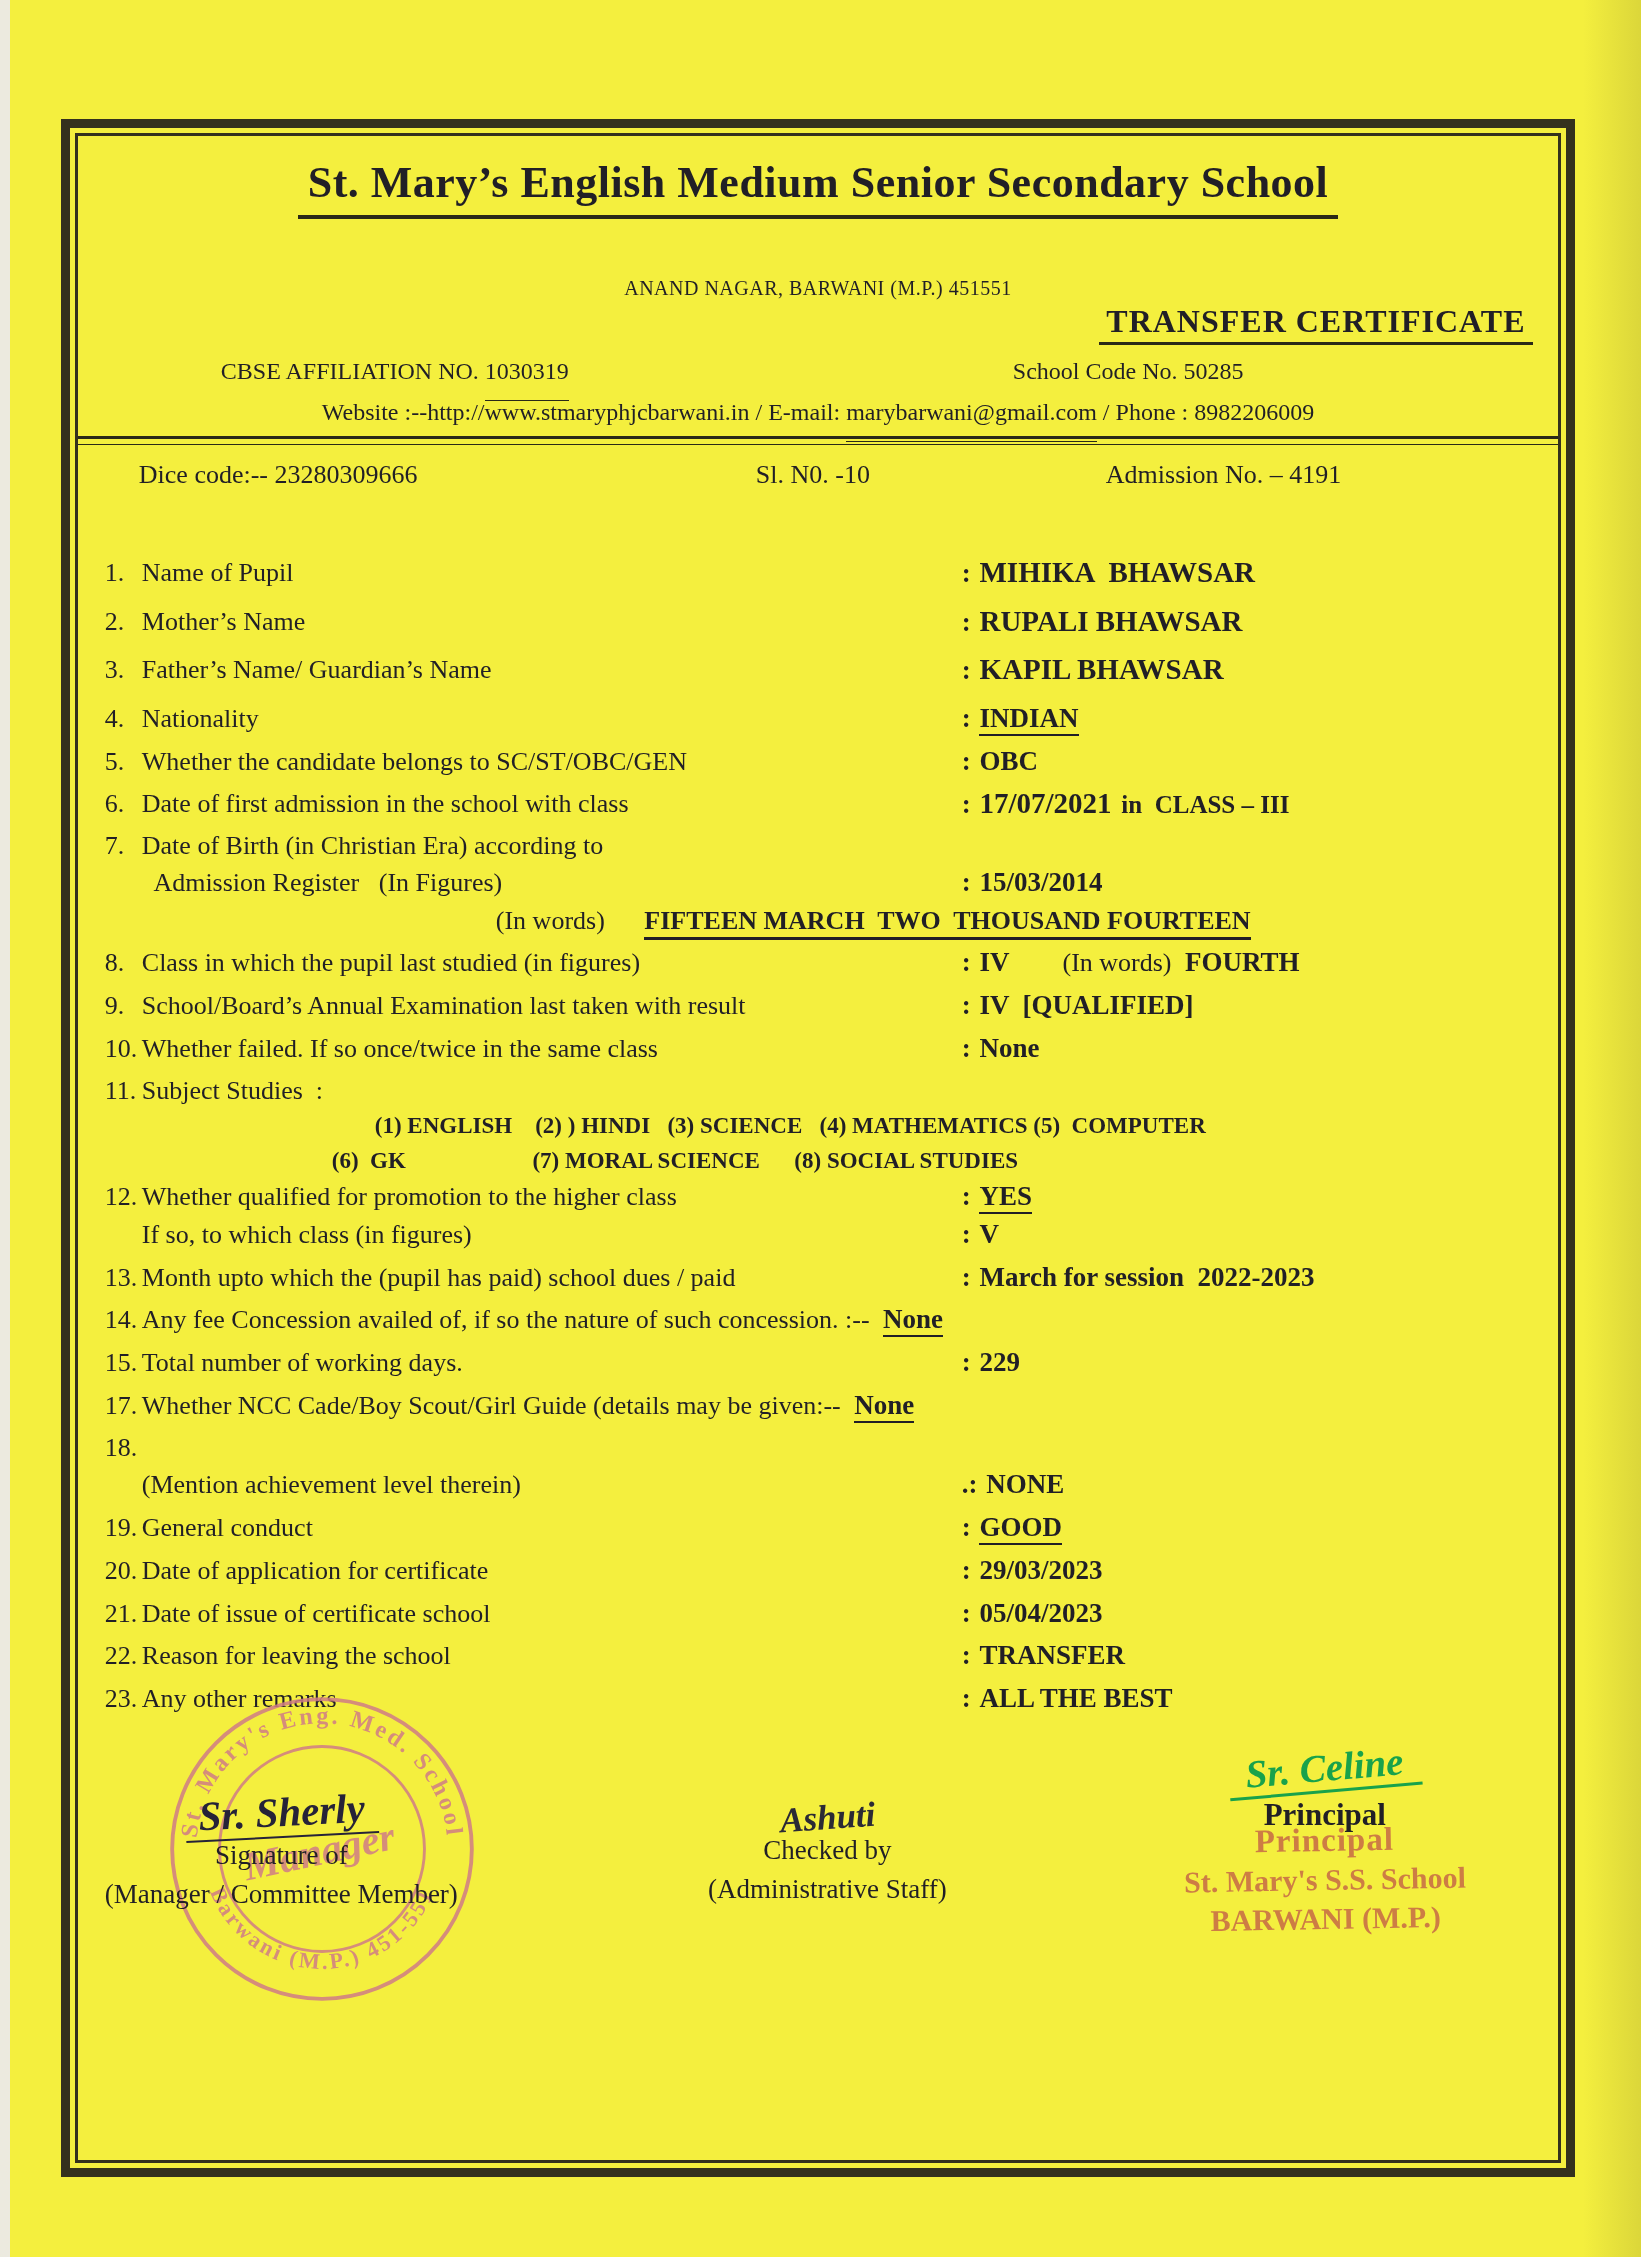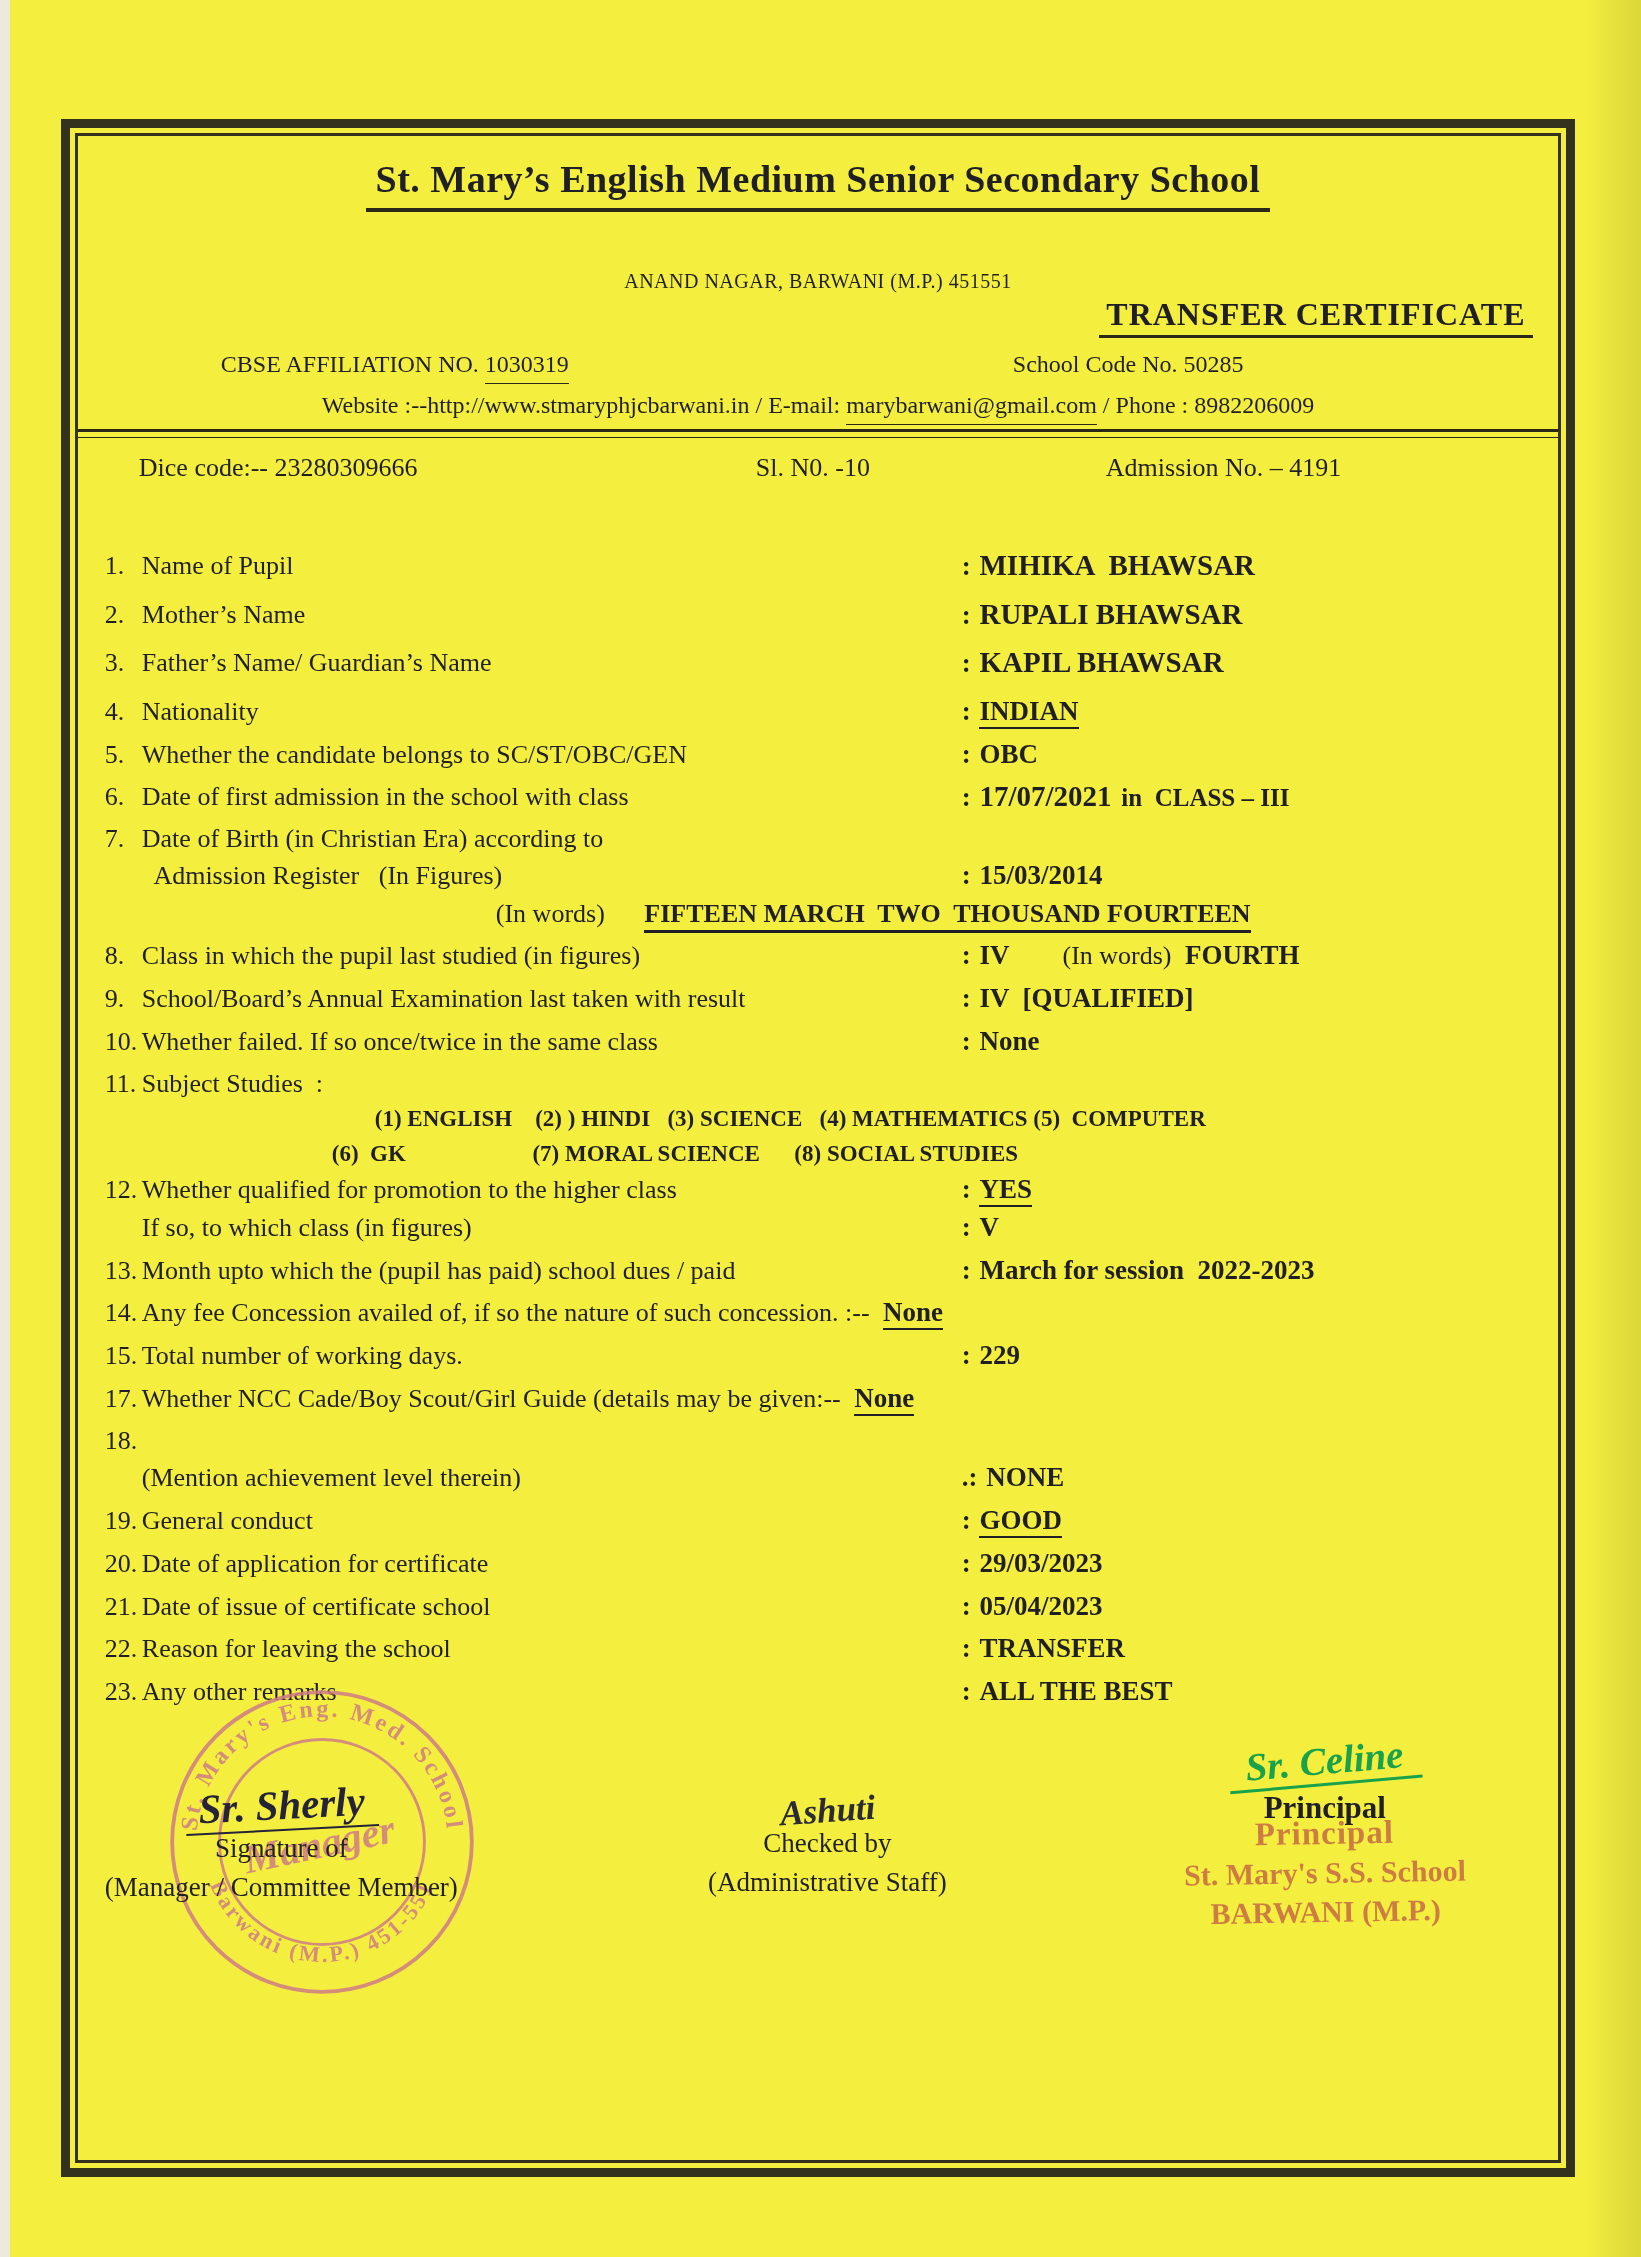--- a/index.html
+++ b/index.html
@@ -12,33 +12,33 @@
     background:#eceadf; z-index:5; }
   .page::after { content:""; position:absolute; right:0; top:0; width:58px; height:100%;
     background:linear-gradient(to right, rgba(100,95,30,0), rgba(90,85,35,.16)); z-index:5; }
 
   .frame { position:absolute; left:61px; top:119px; width:1514px; height:2058px;
     border:9.7px solid #34311d; box-sizing:border-box; padding:4.8px; }
   .frame-inner { border:3.9px solid #34311d; height:100%; box-sizing:border-box;
     padding:19.3px 25px 0 25px; position:relative; }
 
   .school-name { text-align:center; margin-top:1.9px; }
-  .school-name span { display:inline-block; font-size:38px; font-weight:bold; letter-spacing:0.5px;
+  .school-name span { display:inline-block; font-size:44px; font-weight:bold; letter-spacing:0.5px;
     border-bottom:4.8px solid #2a2917; padding:0 9.7px 6.8px 9.7px; }
 
   .address { text-align:center; font-size:20px; letter-spacing:0.5px; margin-top:58px; }
 
   .doc-title-wrap { text-align:right; margin-top:3px; }
   .doc-title { display:inline-block; font-size:32px; font-weight:bold; letter-spacing:1px;
     border-bottom:3.9px solid #2a2917; padding:0 7.7px 1.9px 7.7px; }
 
   .affil-row { position:relative; height:35px; font-size:24px; margin-top:13.5px; }
   .affil { position:absolute; left:118px; }
   .school-code { position:absolute; left:910px; }
-  .u2 { border-bottom:1.9px solid #2a2917; padding-bottom:6px; }
+  .u2 { border-bottom:1.9px solid #2a2917; padding-bottom:16px; }
 
   .website-row { text-align:center; font-size:24px; margin-top:5.8px; }
 
   .double-rule { margin:9.7px -25px 0 -25px; height:5.8px;
     border-top:3.9px solid #2a2917; border-bottom:1.9px solid #2a2917; }
 
   .meta-row { position:relative; height:39px; margin-top:15px; font-weight:normal; font-size:26px; }
   .meta-dice { position:absolute; left:36px; }
   .meta-sl { position:absolute; left:653px; }
   .meta-adm { position:absolute; left:1003px; }

